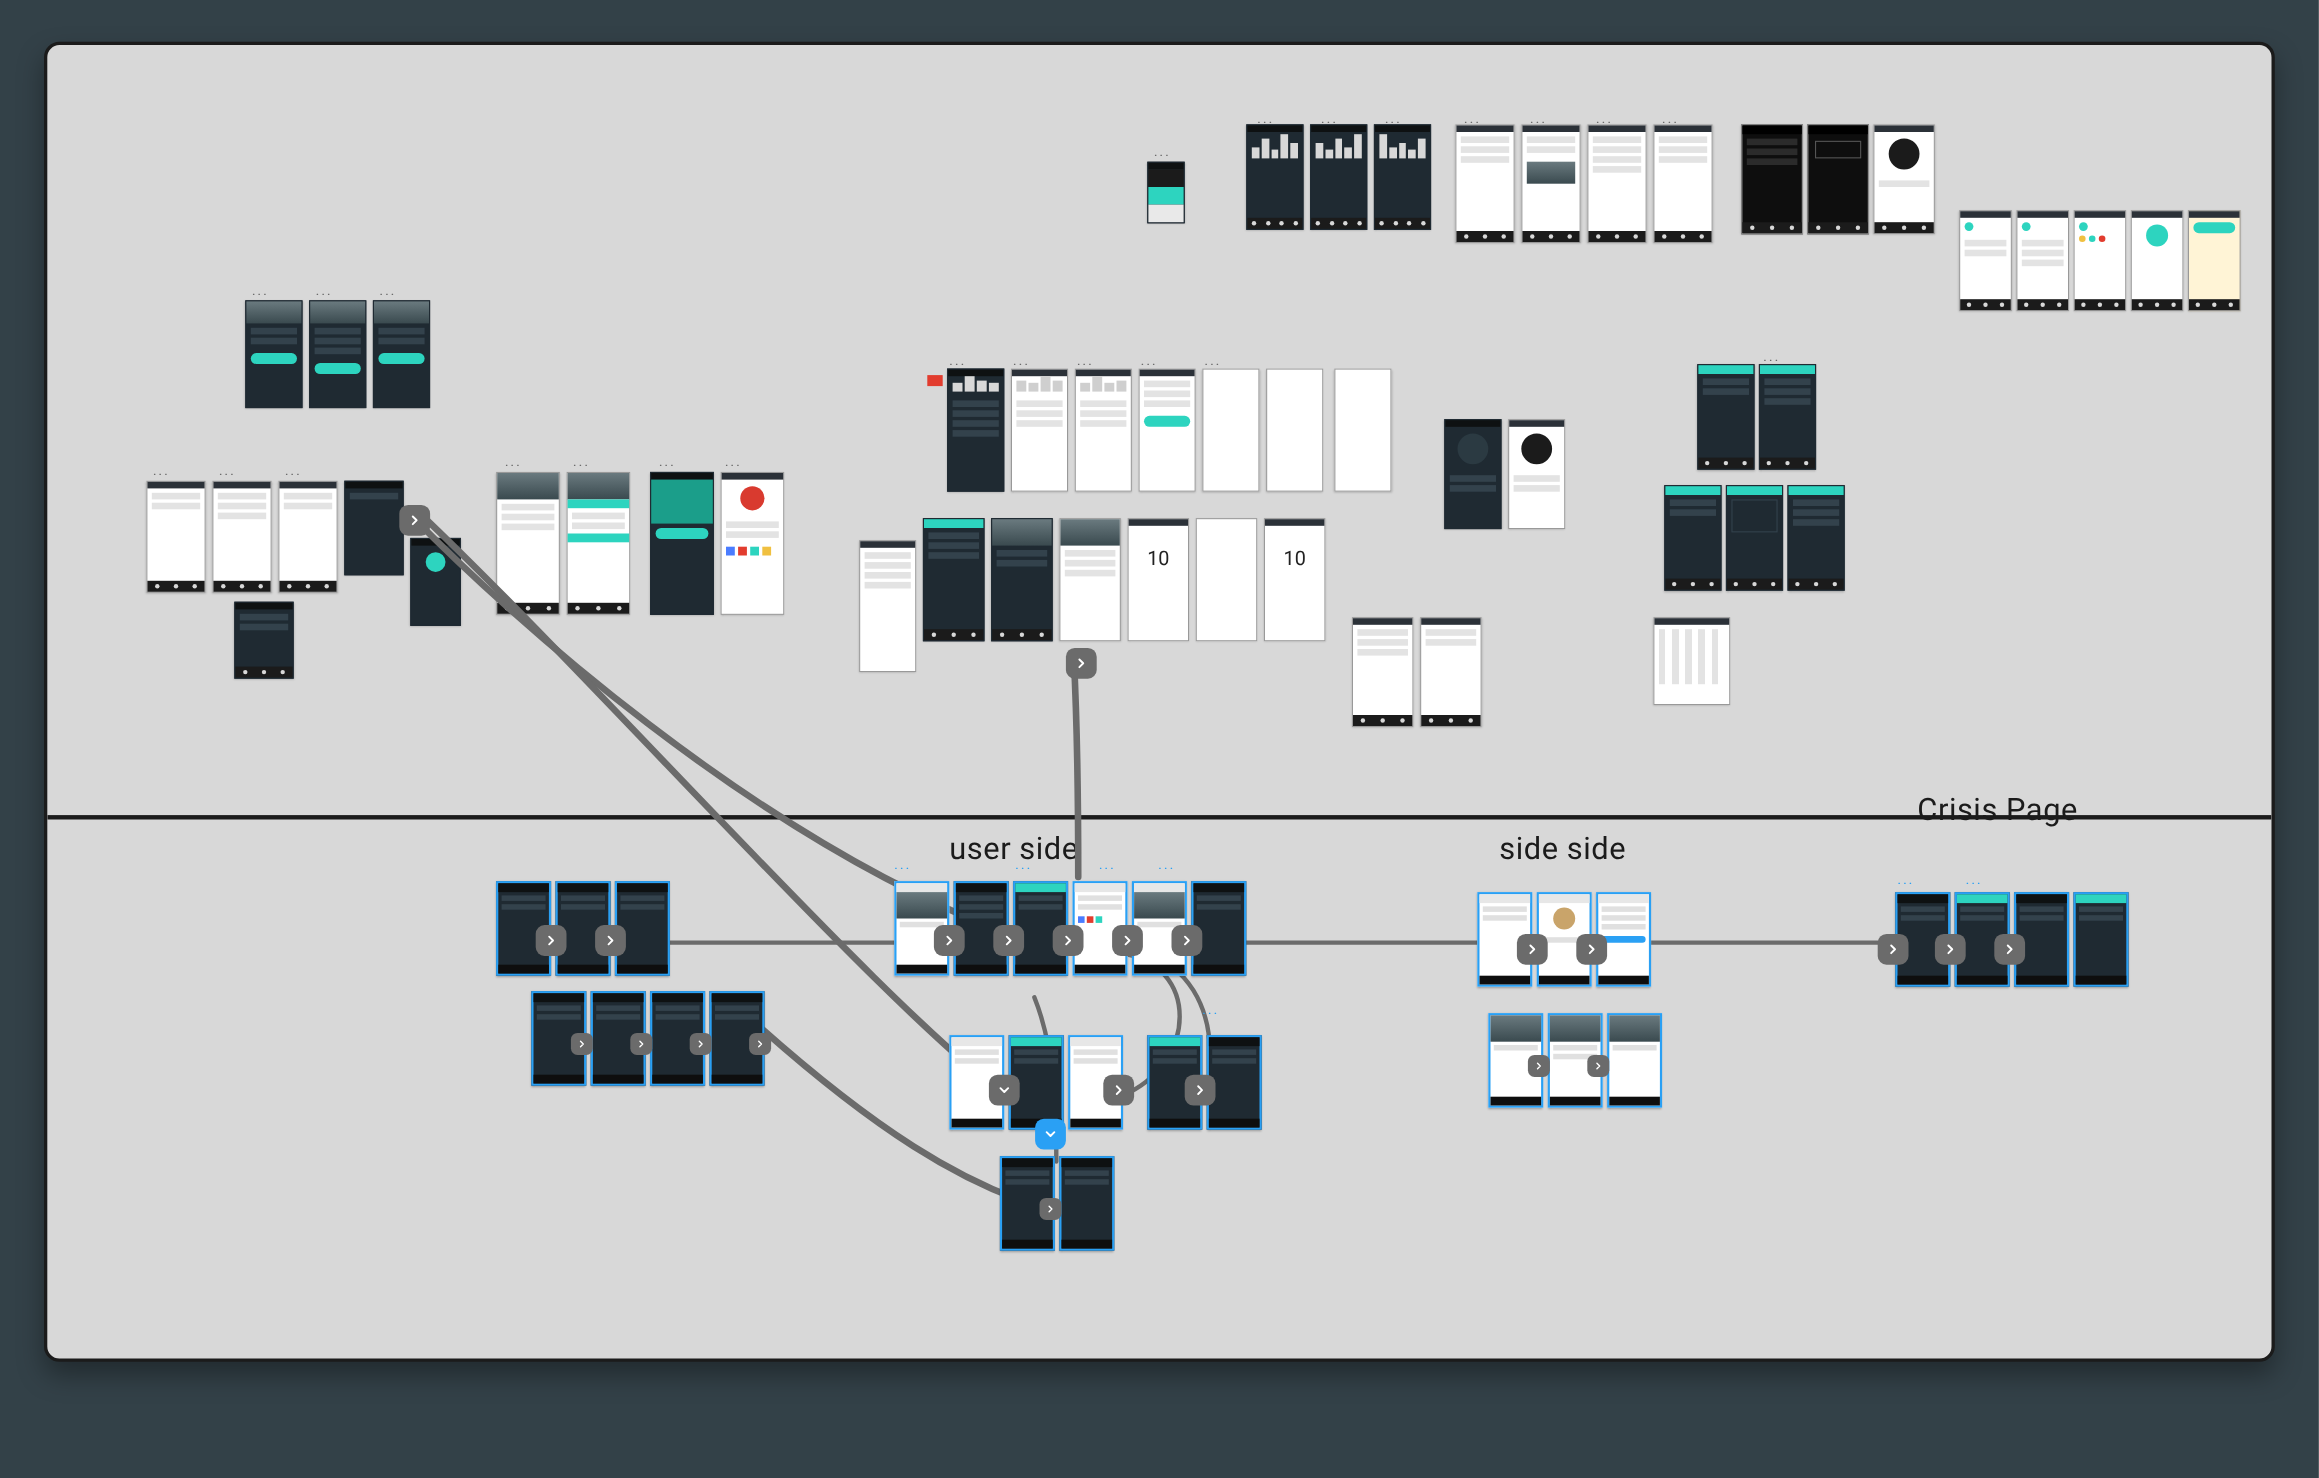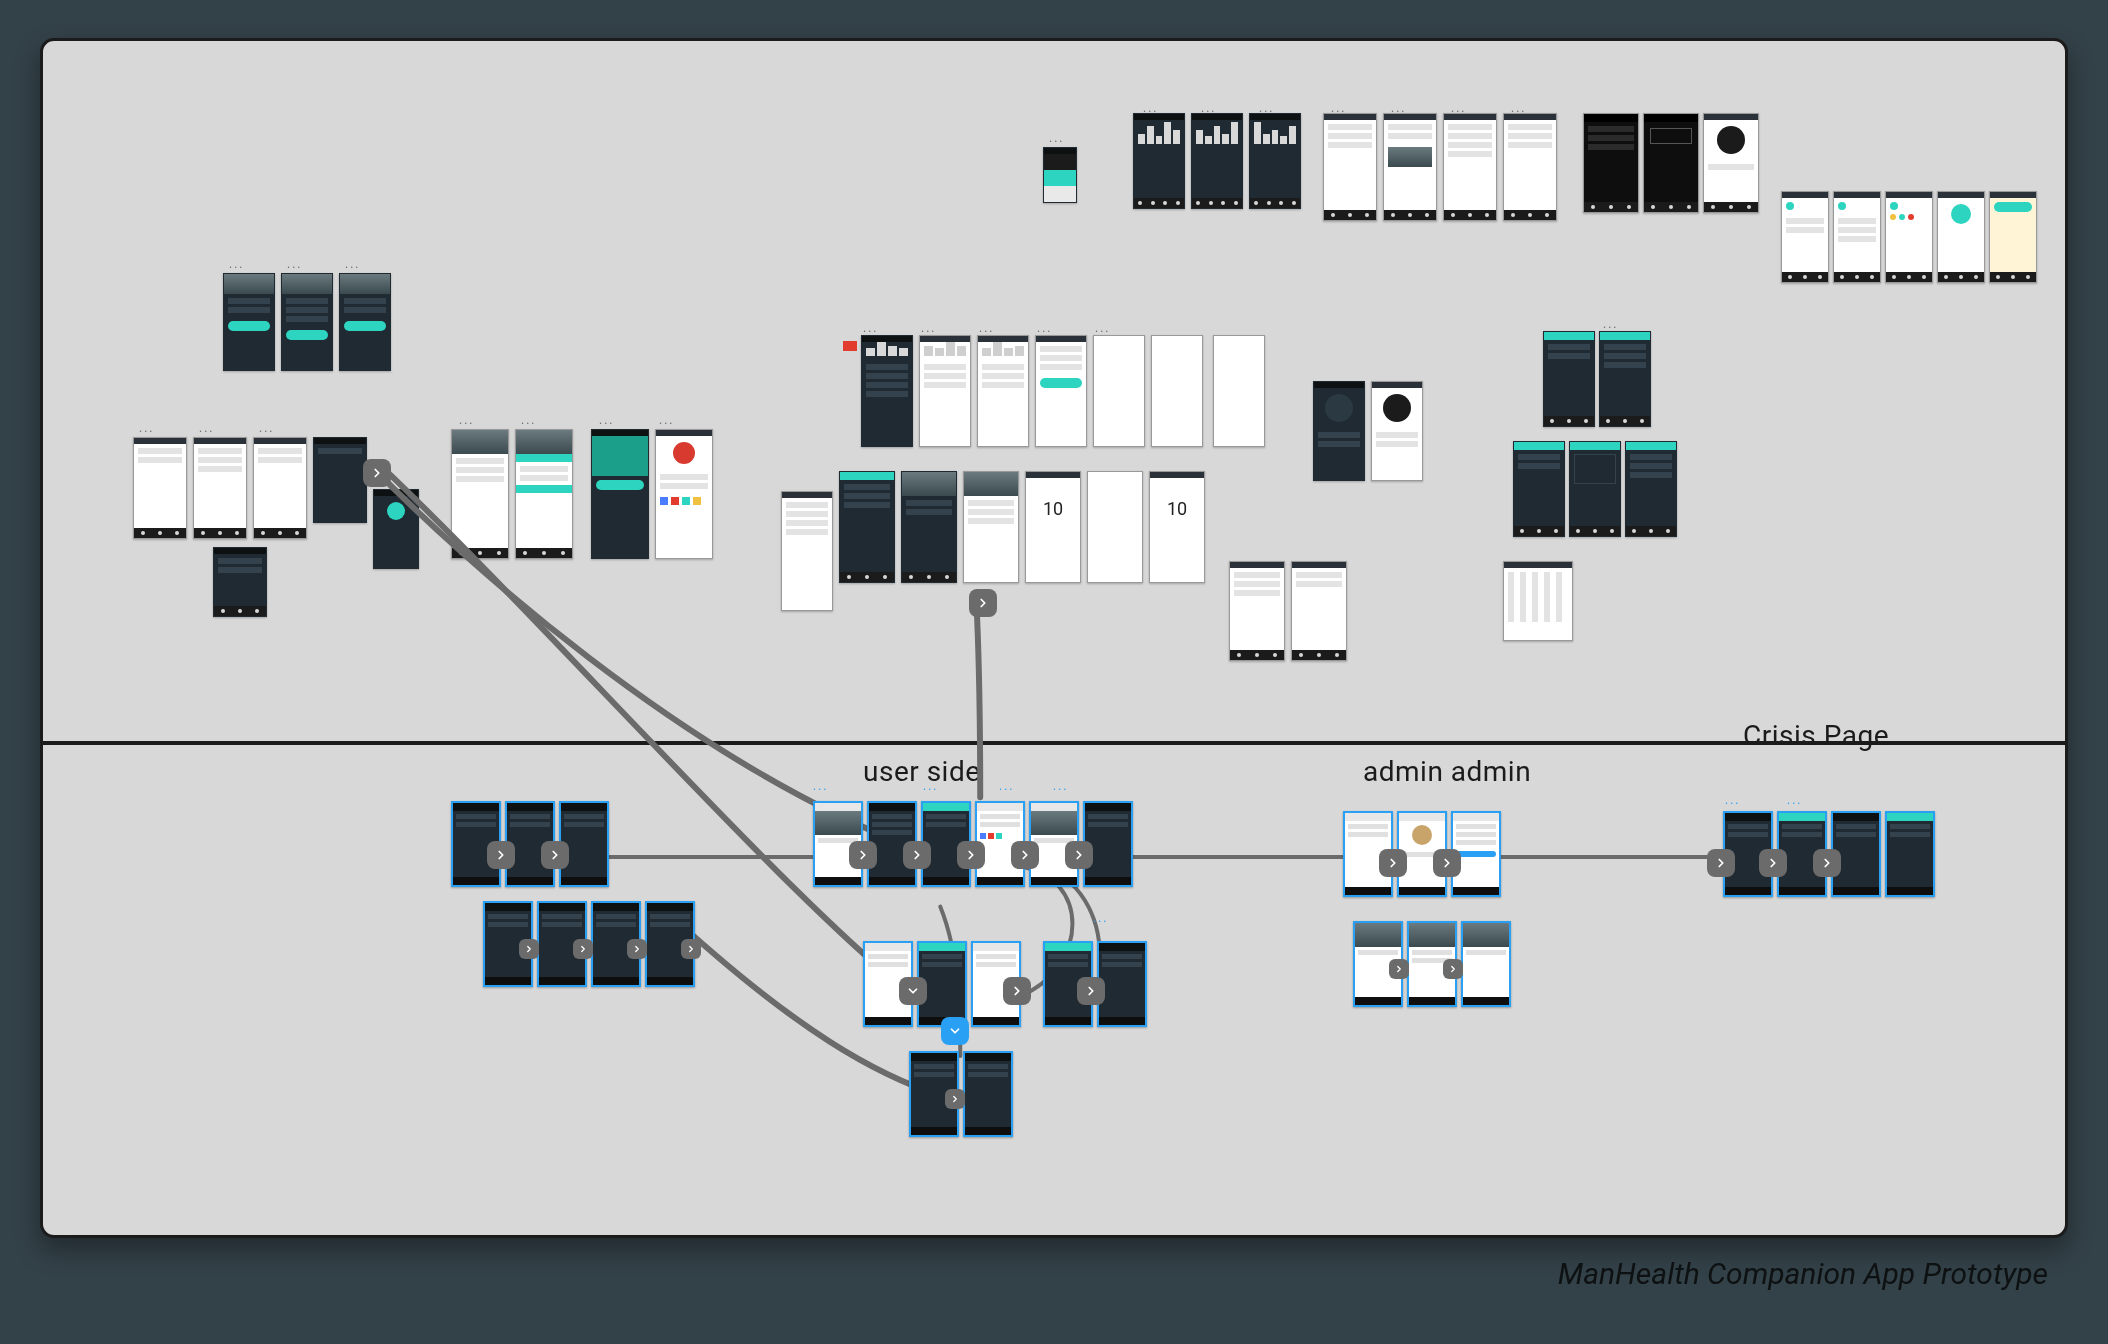--- a/index.html
+++ b/index.html
@@ -670,21 +670,21 @@
         <div class="footer">
           <i></i>
           <i></i>
           <i></i>
         </div>
       </div>
 
     <div class="divider"></div>
 
     <div class="section-label" style="left:820px; top:714px">user side</div>
-    <div class="section-label" style="left:1320px; top:714px">admin admin</div>
+    <div class="section-label" style="left:1320px; top:714px">side side</div>
     <div class="section-label" style="left:1700px; top:678px">Crisis Page</div>
 
     <span class="dots blue" style="left:770px; top:738px">...</span>
     <span class="dots blue" style="left:880px; top:738px">...</span>
     <span class="dots blue" style="left:956px; top:738px">...</span>
     <span class="dots blue" style="left:1010px; top:738px">...</span>
     <span class="dots blue" style="left:1682px; top:752px">...</span>
     <span class="dots blue" style="left:1744px; top:752px">...</span>
 
     <svg class="flows" viewBox="0 0 2028 1200" preserveAspectRatio="none">
@@ -1076,14 +1076,13 @@
         </svg>
       </div>
     <div class="badge" style="left:1770px; top:808px">
         <svg viewBox="0 0 24 24">
           <path d="M9 6l6 6-6 6" stroke="#fff" stroke-width="3" fill="none" stroke-linecap="round" stroke-linejoin="round"></path>
         </svg>
       </div>
 
   </div>
 
-  <div class="caption">ManHealth Companion App Prototype</div>
 </div>
 
 </body></html>

